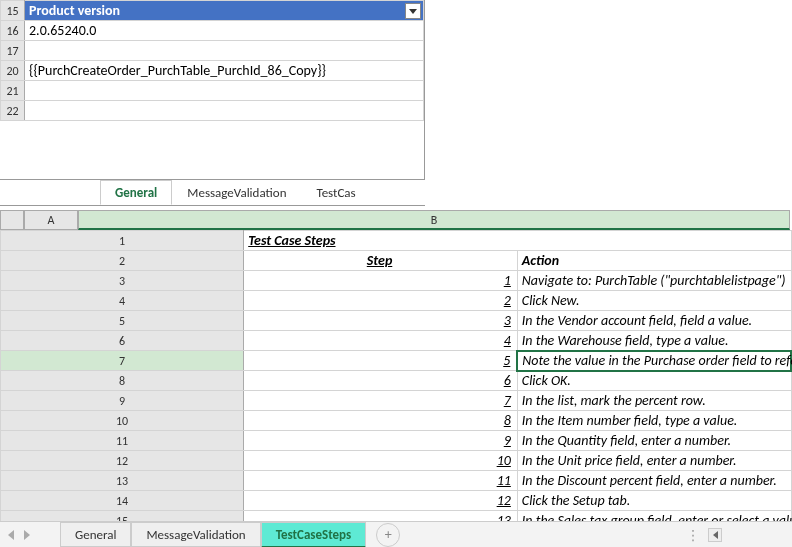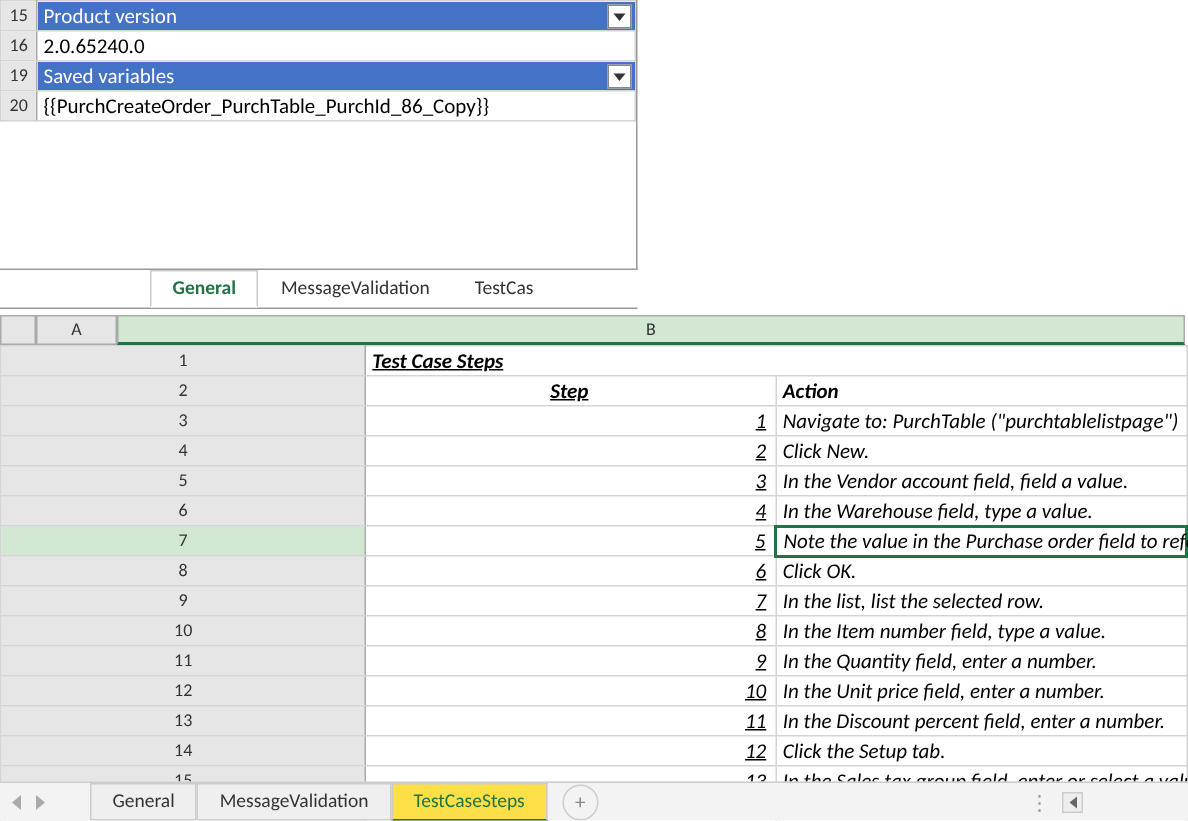--- a/index.html
+++ b/index.html
@@ -3,21 +3,21 @@
 <meta charset="utf-8">
 <style>
   * { box-sizing: border-box; margin: 0; padding: 0; }
   body { font-family: Calibri, Arial, sans-serif; font-size: 14px; background: #fff; color: #000; width: 792px; height: 547px; overflow: hidden; position: relative; }
   
   
   .top-excel { position: absolute; top: 0; left: 0; width: 425px; height: 180px; border-right: 1px solid #999; border-bottom: 1px solid #999; background: #fff; }
   .top-grid { width: 100%; border-collapse: collapse; }
   .top-grid td { border: 1px solid #d4d4d4; height: 20px; padding: 0 4px; font-size: 14px; white-space: nowrap; overflow: hidden; }
   .top-grid .rownum { width: 24px; background: #e6e6e6; text-align: center; font-size: 12px; color: #333; border-right: 1px solid #aaa; }
-  .top-grid .hcell { background: #4472C4; color: #fff; font-weight: normal; position: relative; }
+  .top-grid .hcell { background: #4472C4; color: #fff; font-weight: bold; position: relative; }
   .top-grid .hcell .dd { position: absolute; right: 2px; top: 2px; width: 16px; height: 16px; background: #fff; border: 1px solid #888; display: flex; align-items: center; justify-content: center; }
   .top-grid .hcell .dd::after { content: ""; border-left: 4px solid transparent; border-right: 4px solid transparent; border-top: 5px solid #333; }
   
   
   .top-tabs { position: absolute; top: 180px; left: 0; width: 425px; height: 26px; background: #fff; border-bottom: 1px solid #999; display: flex; padding-left: 100px; }
   .top-tab { padding: 4px 14px; font-size: 13px; color: #333; border: 1px solid transparent; }
   .top-tab.active { color: #217346; font-weight: bold; border-right: 1px solid #ccc; border-left: 1px solid #ccc; border-top: 1px solid #ccc; background: #fff; }
   
   
   .bottom-excel { position: absolute; top: 210px; left: 0; width: 792px; height: 337px; background: #fff; }
@@ -37,21 +37,21 @@
   .bottom-grid .sel .rownum, .colheader .col-b.sel { background: #d2e8d2; }
   .partial td { height: 10px; overflow: hidden; }
   
   
   .bottom-tabbar { position: absolute; bottom: 0; left: 0; width: 792px; height: 26px; background: #f3f3f3; border-top: 1px solid #ccc; display: flex; align-items: center; padding-left: 60px; }
   .btab-nav { position: absolute; left: 4px; display: flex; gap: 2px; }
   .btab-nav span { width: 14px; height: 14px; display: flex; align-items: center; justify-content: center; }
   .btab-nav .tri-l::after { content: ""; border-top: 5px solid transparent; border-bottom: 5px solid transparent; border-right: 6px solid #aaa; }
   .btab-nav .tri-r::after { content: ""; border-top: 5px solid transparent; border-bottom: 5px solid transparent; border-left: 6px solid #aaa; }
   .btab { padding: 4px 14px; font-size: 13px; color: #333; background: #efefef; border: 1px solid #ccc; margin-right: 0; }
-  .btab.active { background: #fde047; color: #217346; font-weight: normal; border-bottom: 2px solid #217346; }
+  .btab.active { background: #5eead4; color: #217346; font-weight: bold; border-bottom: 2px solid #217346; }
   .btab-add { width: 24px; height: 24px; margin-left: 10px; display: flex; align-items: center; justify-content: center; border: 1px solid #ccc; border-radius: 50%; color: #888; font-size: 14px; }
   .scroll-area { position: absolute; right: 6px; bottom: 4px; width: 100px; height: 16px; display: flex; align-items: center; }
   .scroll-dots { color: #999; font-size: 14px; margin-right: 6px; letter-spacing: 2px; }
   .scroll-btn { width: 14px; height: 14px; background: #eee; border: 1px solid #ccc; display: flex; align-items: center; justify-content: center; }
   .scroll-btn::after { content: ""; border-top: 4px solid transparent; border-bottom: 4px solid transparent; border-right: 5px solid #666; }
 </style>
 </head>
 <body>
 
 <div class="top-excel">
@@ -62,29 +62,34 @@
       <td class="hcell">
         <span>Product version</span>
         <span class="dd"></span>
       </td>
     </tr>
     <tr>
       <td class="rownum">16</td>
       <td>2.0.65240.0</td>
     </tr>
     <tr>
-      <td class="rownum">19</td>
-      <td class="hcell">
-        <span>Saved variables</span>
-        <span class="dd"></span>
-      </td>
+      <td class="rownum">17</td>
+      <td></td>
     </tr>
     <tr>
       <td class="rownum">20</td>
       <td>{{PurchCreateOrder_PurchTable_PurchId_86_Copy}}</td>
+    </tr>
+    <tr>
+      <td class="rownum">21</td>
+      <td></td>
+    </tr>
+    <tr>
+      <td class="rownum">22</td>
+      <td></td>
     </tr>
   </tbody>
     </table>
 </div>
 
 <div class="top-tabs">
   <div class="top-tab active">General</div>
   <div class="top-tab">MessageValidation</div>
   <div class="top-tab">TestCas</div>
 </div>
@@ -132,21 +137,21 @@
           <td class="col-b">Note the value in the Purchase order field to reference later {{PurchCreateOrder_PurchTable_PurchId_86_Copy}}</td>
         </tr>
     <tr>
           <td class="rownum">8</td>
           <td class="col-a">6</td>
           <td class="col-b">Click OK.</td>
         </tr>
     <tr>
           <td class="rownum">9</td>
           <td class="col-a">7</td>
-          <td class="col-b">In the list, list the selected row.</td>
+          <td class="col-b">In the list, mark the percent row.</td>
         </tr>
     <tr>
           <td class="rownum">10</td>
           <td class="col-a">8</td>
           <td class="col-b">In the Item number field, type a value.</td>
         </tr>
     <tr>
           <td class="rownum">11</td>
           <td class="col-a">9</td>
           <td class="col-b">In the Quantity field, enter a number.</td>

